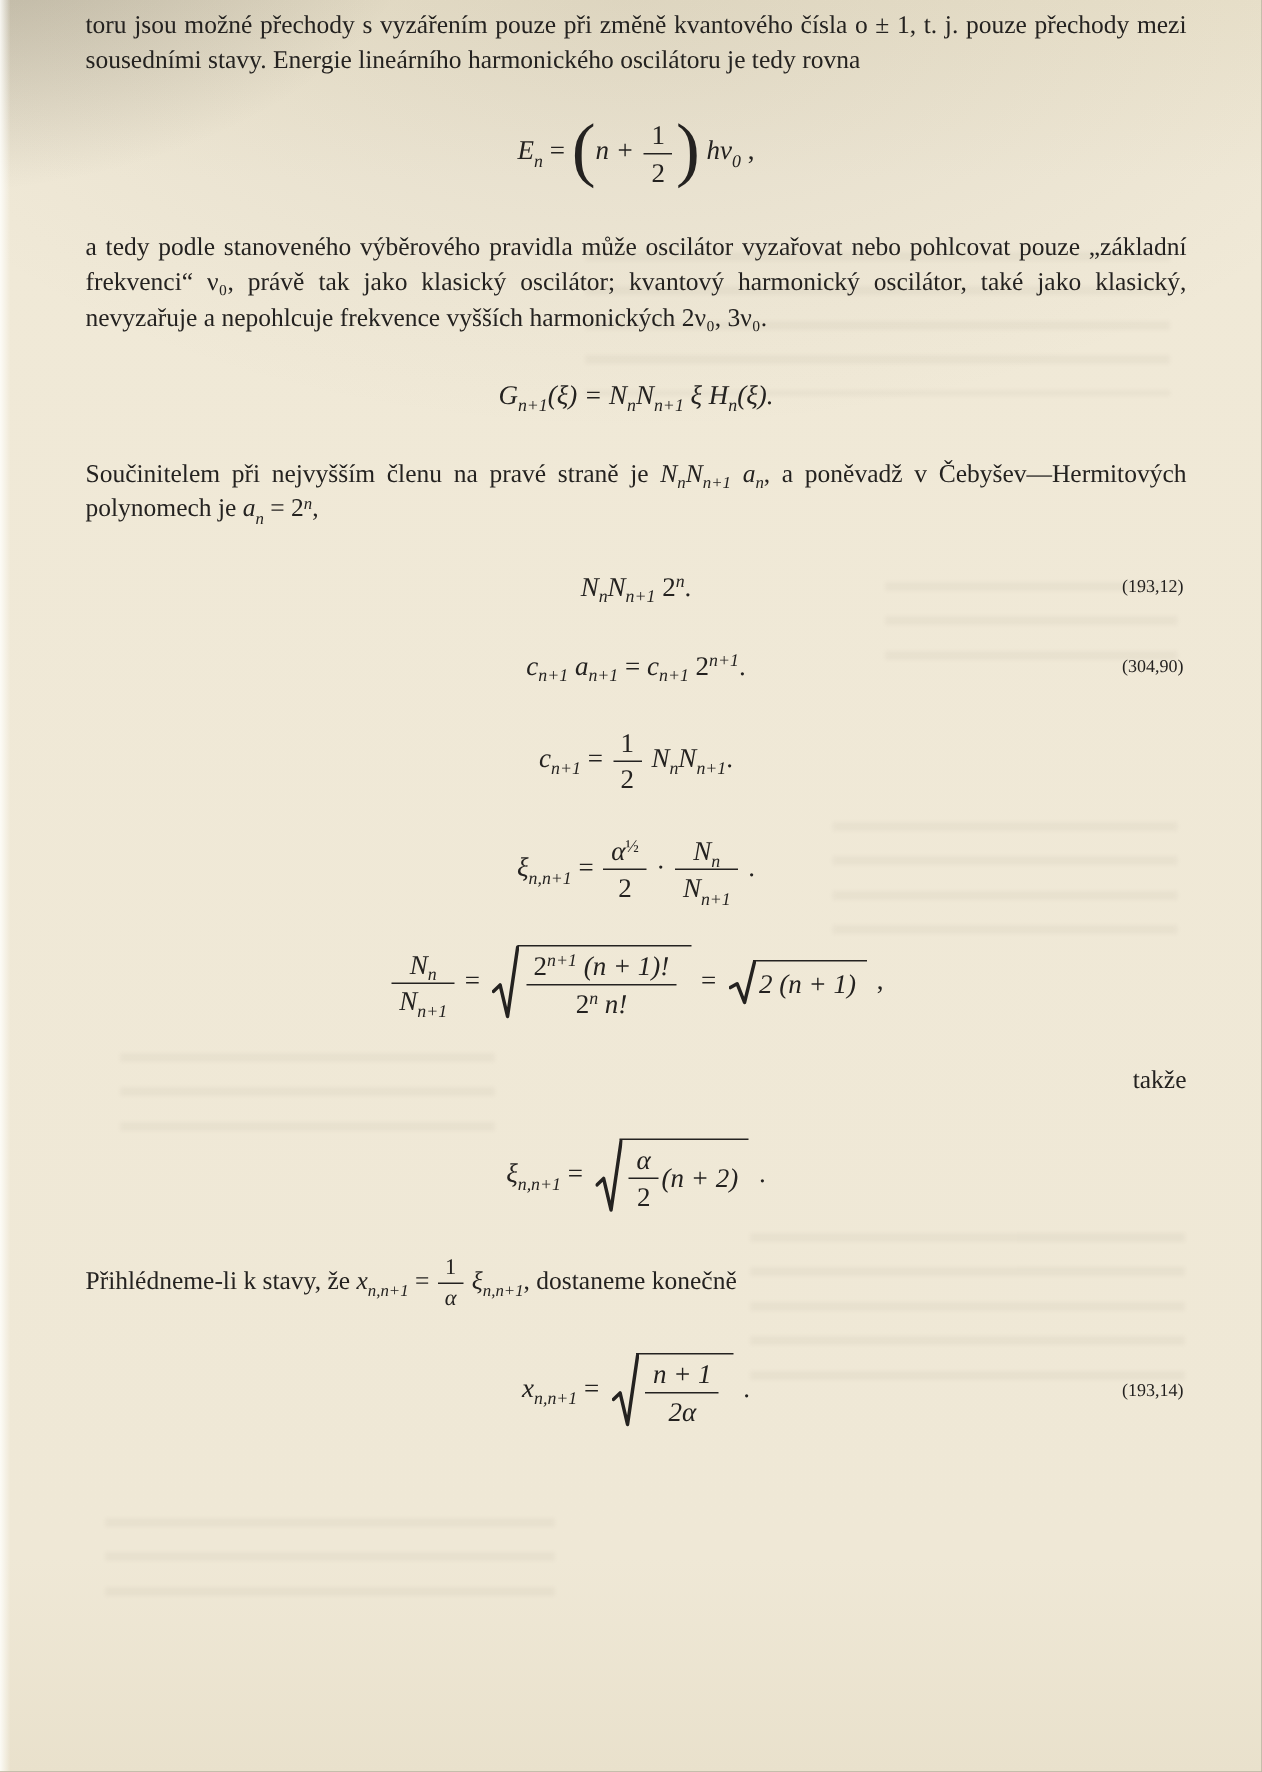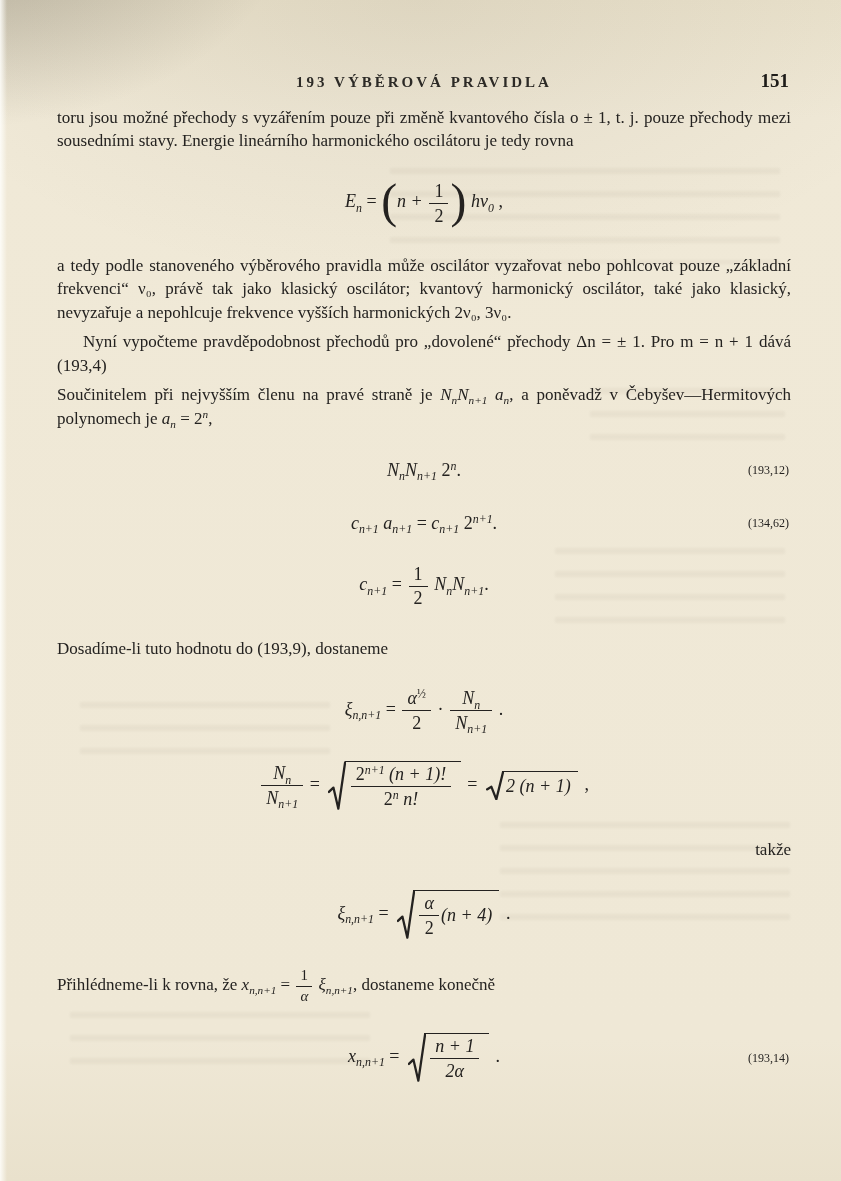--- a/index.html
+++ b/index.html
@@ -57,63 +57,60 @@
 <body>
 
 <div class="page">
   <div class="bleed b1"></div>
   <div class="bleed b2"></div>
   <div class="bleed b3"></div>
   <div class="bleed b4"></div>
   <div class="bleed b5"></div>
   <div class="bleed b6"></div>
 
-  <header class="running-head">
-    <div class="head-title">193 VÝBĚROVÁ PRAVIDLA</div>
-    <div class="head-page">151</div>
-  </header>
 
   <main class="content">
 
     <p class="para">toru jsou možné přechody s vyzářením pouze při změně kvantového čísla o ± 1, t. j. pouze přechody mezi sousedními stavy. Energie lineárního harmonického oscilátoru je tedy rovna</p>
 
     <div class="equation">
       <span class="math"><span>E</span><sub>n</sub><span class="up"> = </span><span class="bigp">(</span><span>n + </span><span class="frac">
             <span class="num up">1</span>
             <span class="den up">2</span>
           </span><span class="bigp">)</span><span> hν</span><sub>0</sub><span class="up"> ,</span></span>
     </div>
 
     <p class="para">a tedy podle stanoveného výběrového pravidla může oscilátor vyzařovat nebo pohlcovat pouze „základní frekvenci“ ν₀, právě tak jako klasický oscilátor; kvantový harmonický oscilátor, také jako klasický, nevyzařuje a nepohlcuje frekvence vyšších harmonických 2ν₀, 3ν₀.</p>
 
-    <p class="para indent">Nyní vypočteme pravděpodobnost přechodů pro „dovolené“ přechody Δn = ± 1. Pro m = n + 1 dává (193,4)</p>
 
+    <div class="equation">
+      <span class="math"><span>G</span><sub>n+1</sub><span>(ξ) = </span><span>N</span><sub>n</sub><span>N</span><sub>n+1</sub><span> ξ </span><span>H</span><sub>n</sub><span>(ξ).</span></span>
+    </div>
 
     <p class="para"><span>Součinitelem při nejvyšším členu na pravé straně je </span><span class="imath"><span>N</span><sub>n</sub><span>N</span><sub>n+1</sub><span> a</span><sub>n</sub></span><span>, a poněvadž v Čebyšev—Hermitových polynomech je </span><span class="imath"><span>a</span><sub>n</sub><span class="up"> = </span><span class="up">2</span><sup>n</sup></span><span>,</span></p>
 
     <div class="equation">
       <span class="math"><span>N</span><sub>n</sub><span>N</span><sub>n+1</sub><span class="up"> 2</span><sup>n</sup><span class="up">.</span></span>
       <span class="eqno">(193,12)</span>
     </div>
 
 
     <div class="equation">
       <span class="math"><span>c</span><sub>n+1</sub><span> a</span><sub>n+1</sub><span class="up"> = </span><span>c</span><sub>n+1</sub><span class="up"> 2</span><sup>n+1</sup><span class="up">.</span></span>
-      <span class="eqno">(134,62)</span>
+      <span class="eqno">(304,90)</span>
     </div>
 
 
     <div class="equation">
       <span class="math"><span>c</span><sub>n+1</sub><span class="up"> = </span><span class="frac">
             <span class="num up">1</span>
             <span class="den up">2</span>
           </span><span> N</span><sub>n</sub><span>N</span><sub>n+1</sub><span class="up">.</span></span>
     </div>
 
-    <p class="para">Dosadíme-li tuto hodnotu do (193,9), dostaneme</p>
 
     <div class="equation">
       <span class="math"><span>ξ</span><sub>n,n+1</sub><span class="up"> = </span><span class="frac">
             <span class="num"><span>α</span><sup class="up">½</sup></span>
             <span class="den up">2</span>
           </span><span class="up"> · </span><span class="frac">
             <span class="num"><span>N</span><sub>n</sub></span>
             <span class="den"><span>N</span><sub>n+1</sub></span>
           </span><span class="up"> .</span></span>
     </div>
@@ -148,26 +145,26 @@
     <div class="equation">
       <span class="math"><span>ξ</span><sub>n,n+1</sub><span class="up"> = </span><span class="sqrt">
             <svg class="radsign" viewBox="0 0 20 40" preserveAspectRatio="none">
               <path d="M1 25 L6 21.5 L11.5 38.5 L19 1.2" fill="none" stroke="#242220" stroke-width="2.3" vector-effect="non-scaling-stroke" stroke-linecap="round" stroke-linejoin="round"></path>
             </svg>
             <span class="radicand">
               <span class="frac">
                 <span class="num">α</span>
                 <span class="den up">2</span>
               </span>
-              <span> (n + 4)</span>
+              <span> (n + 2)</span>
             </span>
           </span><span class="up"> .</span></span>
     </div>
 
-    <p class="para"><span>Přihlédneme-li k rovna, že </span><span class="imath"><span>x</span><sub>n,n+1</sub><span class="up"> = </span><span class="frac fs">
+    <p class="para"><span>Přihlédneme-li k stavy, že </span><span class="imath"><span>x</span><sub>n,n+1</sub><span class="up"> = </span><span class="frac fs">
             <span class="num up">1</span>
             <span class="den">α</span>
           </span><span> ξ</span><sub>n,n+1</sub><span class="up">,</span></span><span> dostaneme konečně</span></p>
 
     <div class="equation">
       <span class="math"><span>x</span><sub>n,n+1</sub><span class="up"> = </span><span class="sqrt">
             <svg class="radsign" viewBox="0 0 20 40" preserveAspectRatio="none">
               <path d="M1 25 L6 21.5 L11.5 38.5 L19 1.2" fill="none" stroke="#242220" stroke-width="2.3" vector-effect="non-scaling-stroke" stroke-linecap="round" stroke-linejoin="round"></path>
             </svg>
             <span class="radicand">

